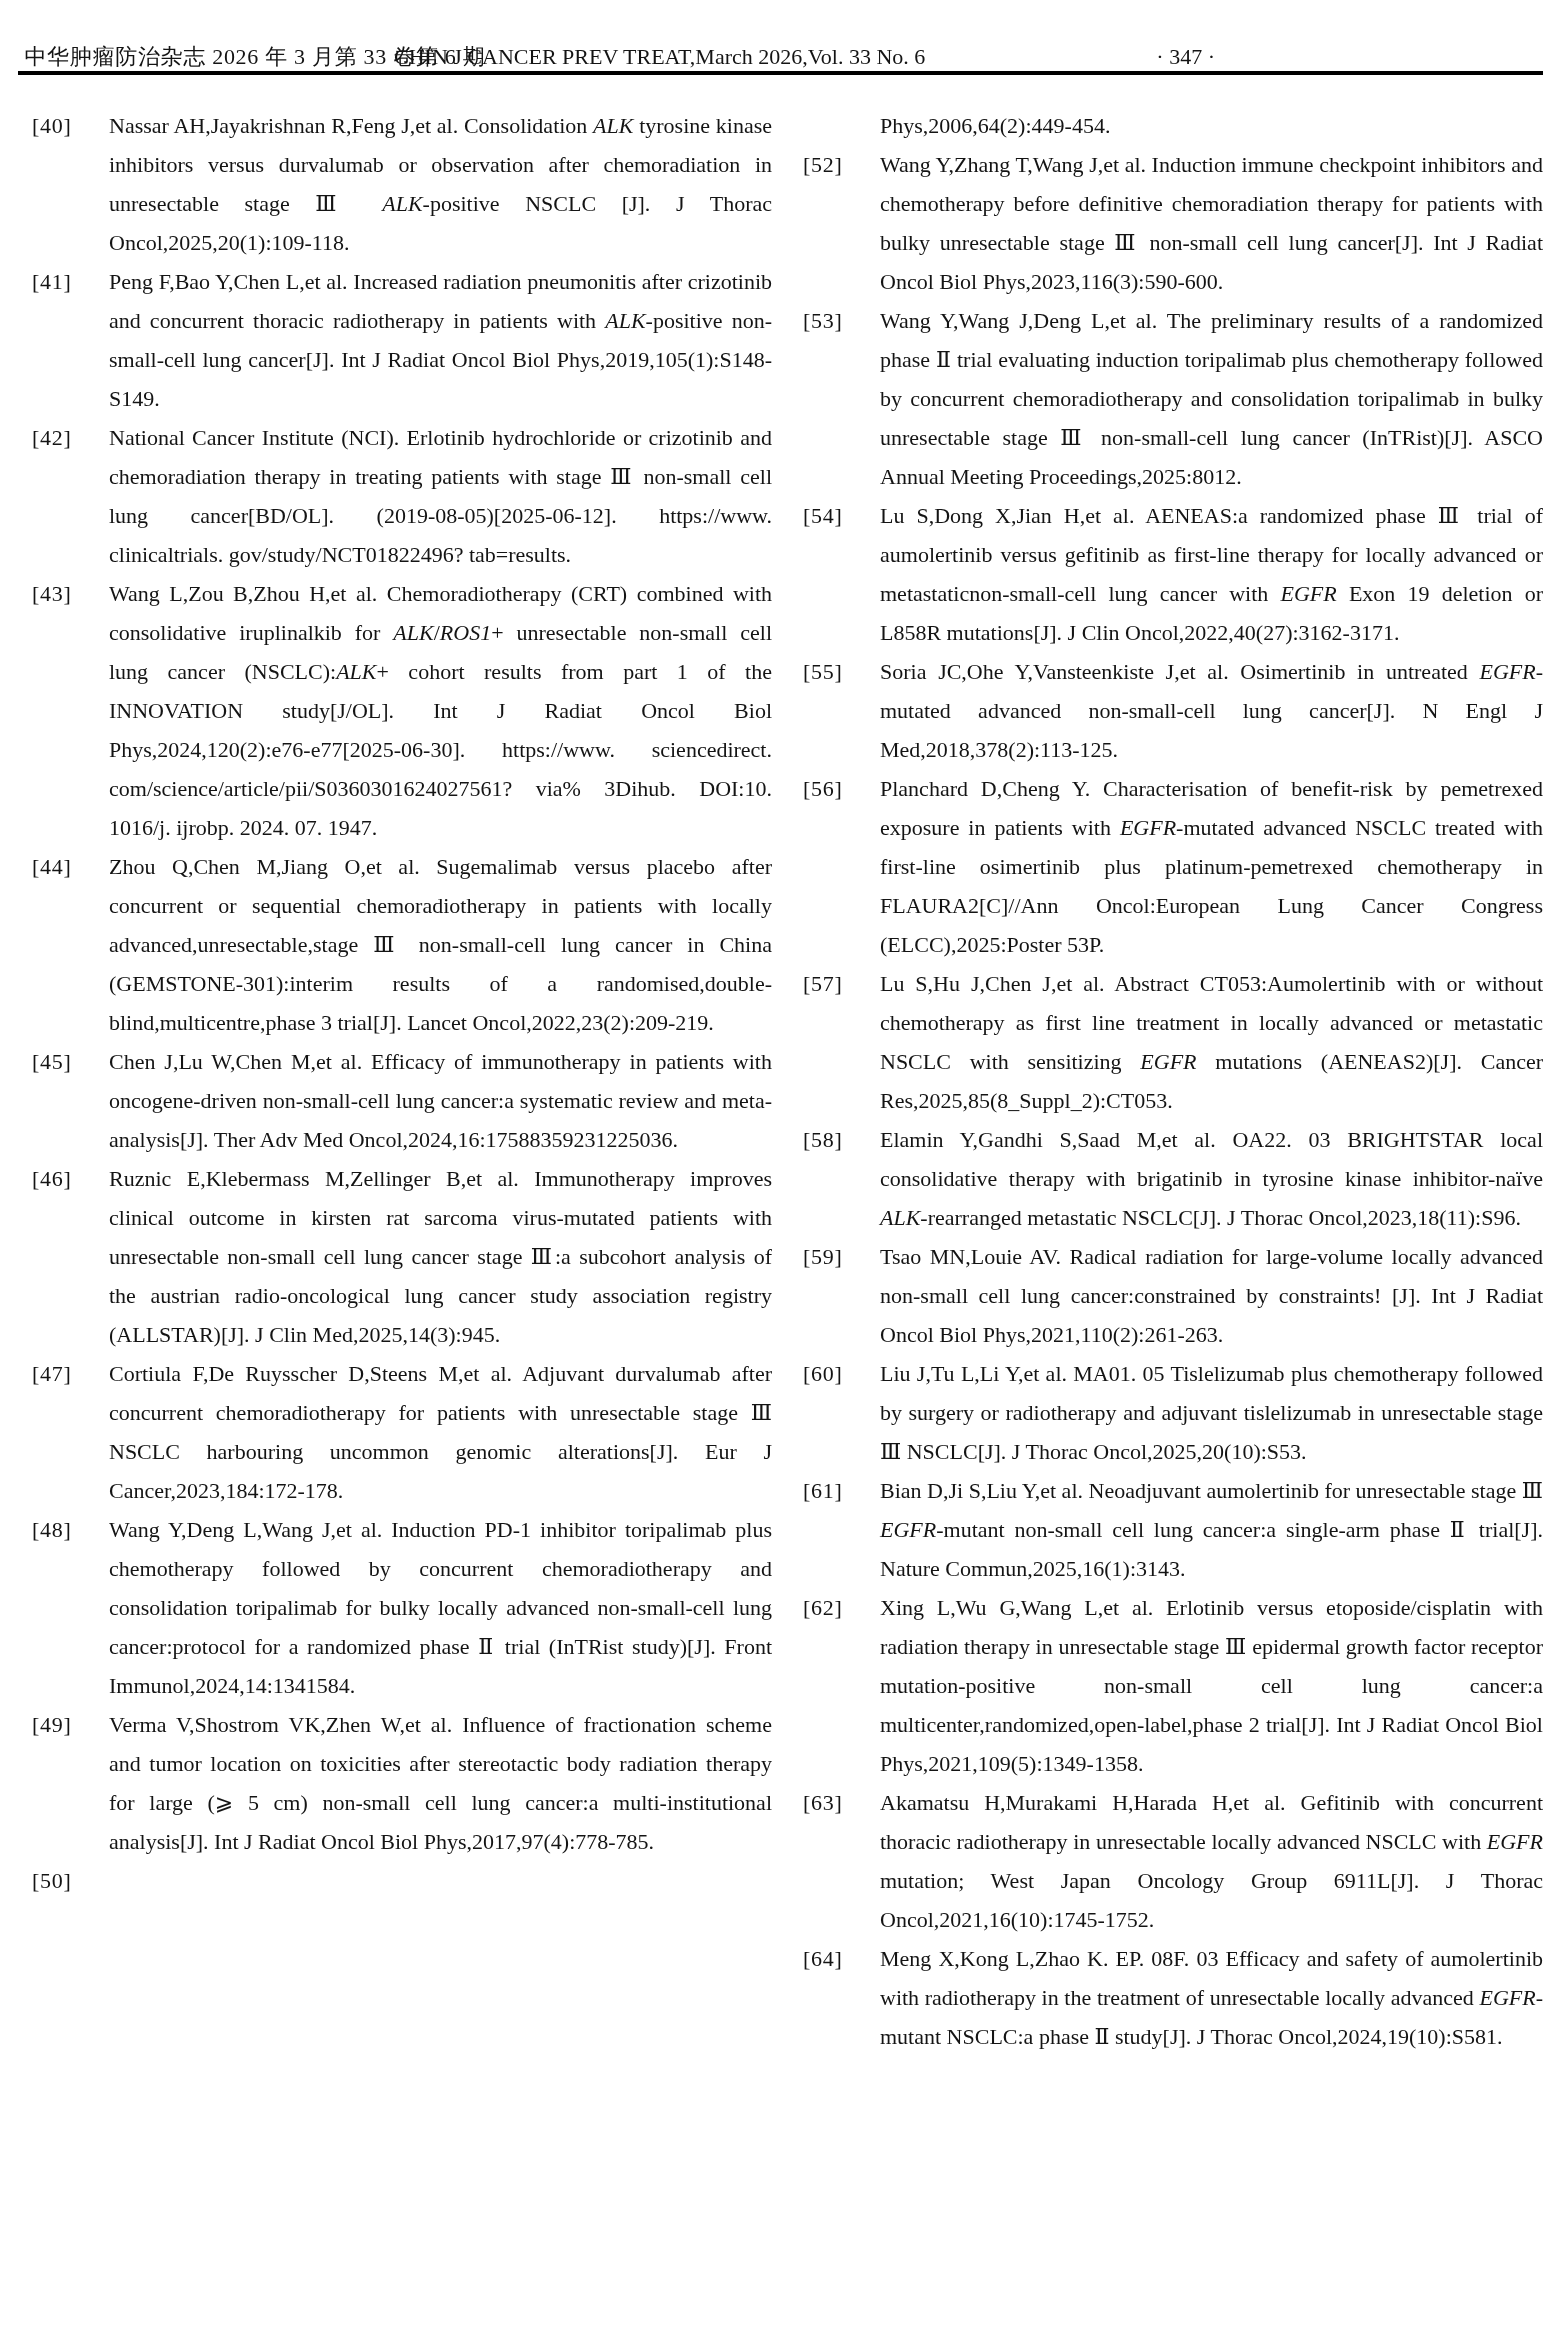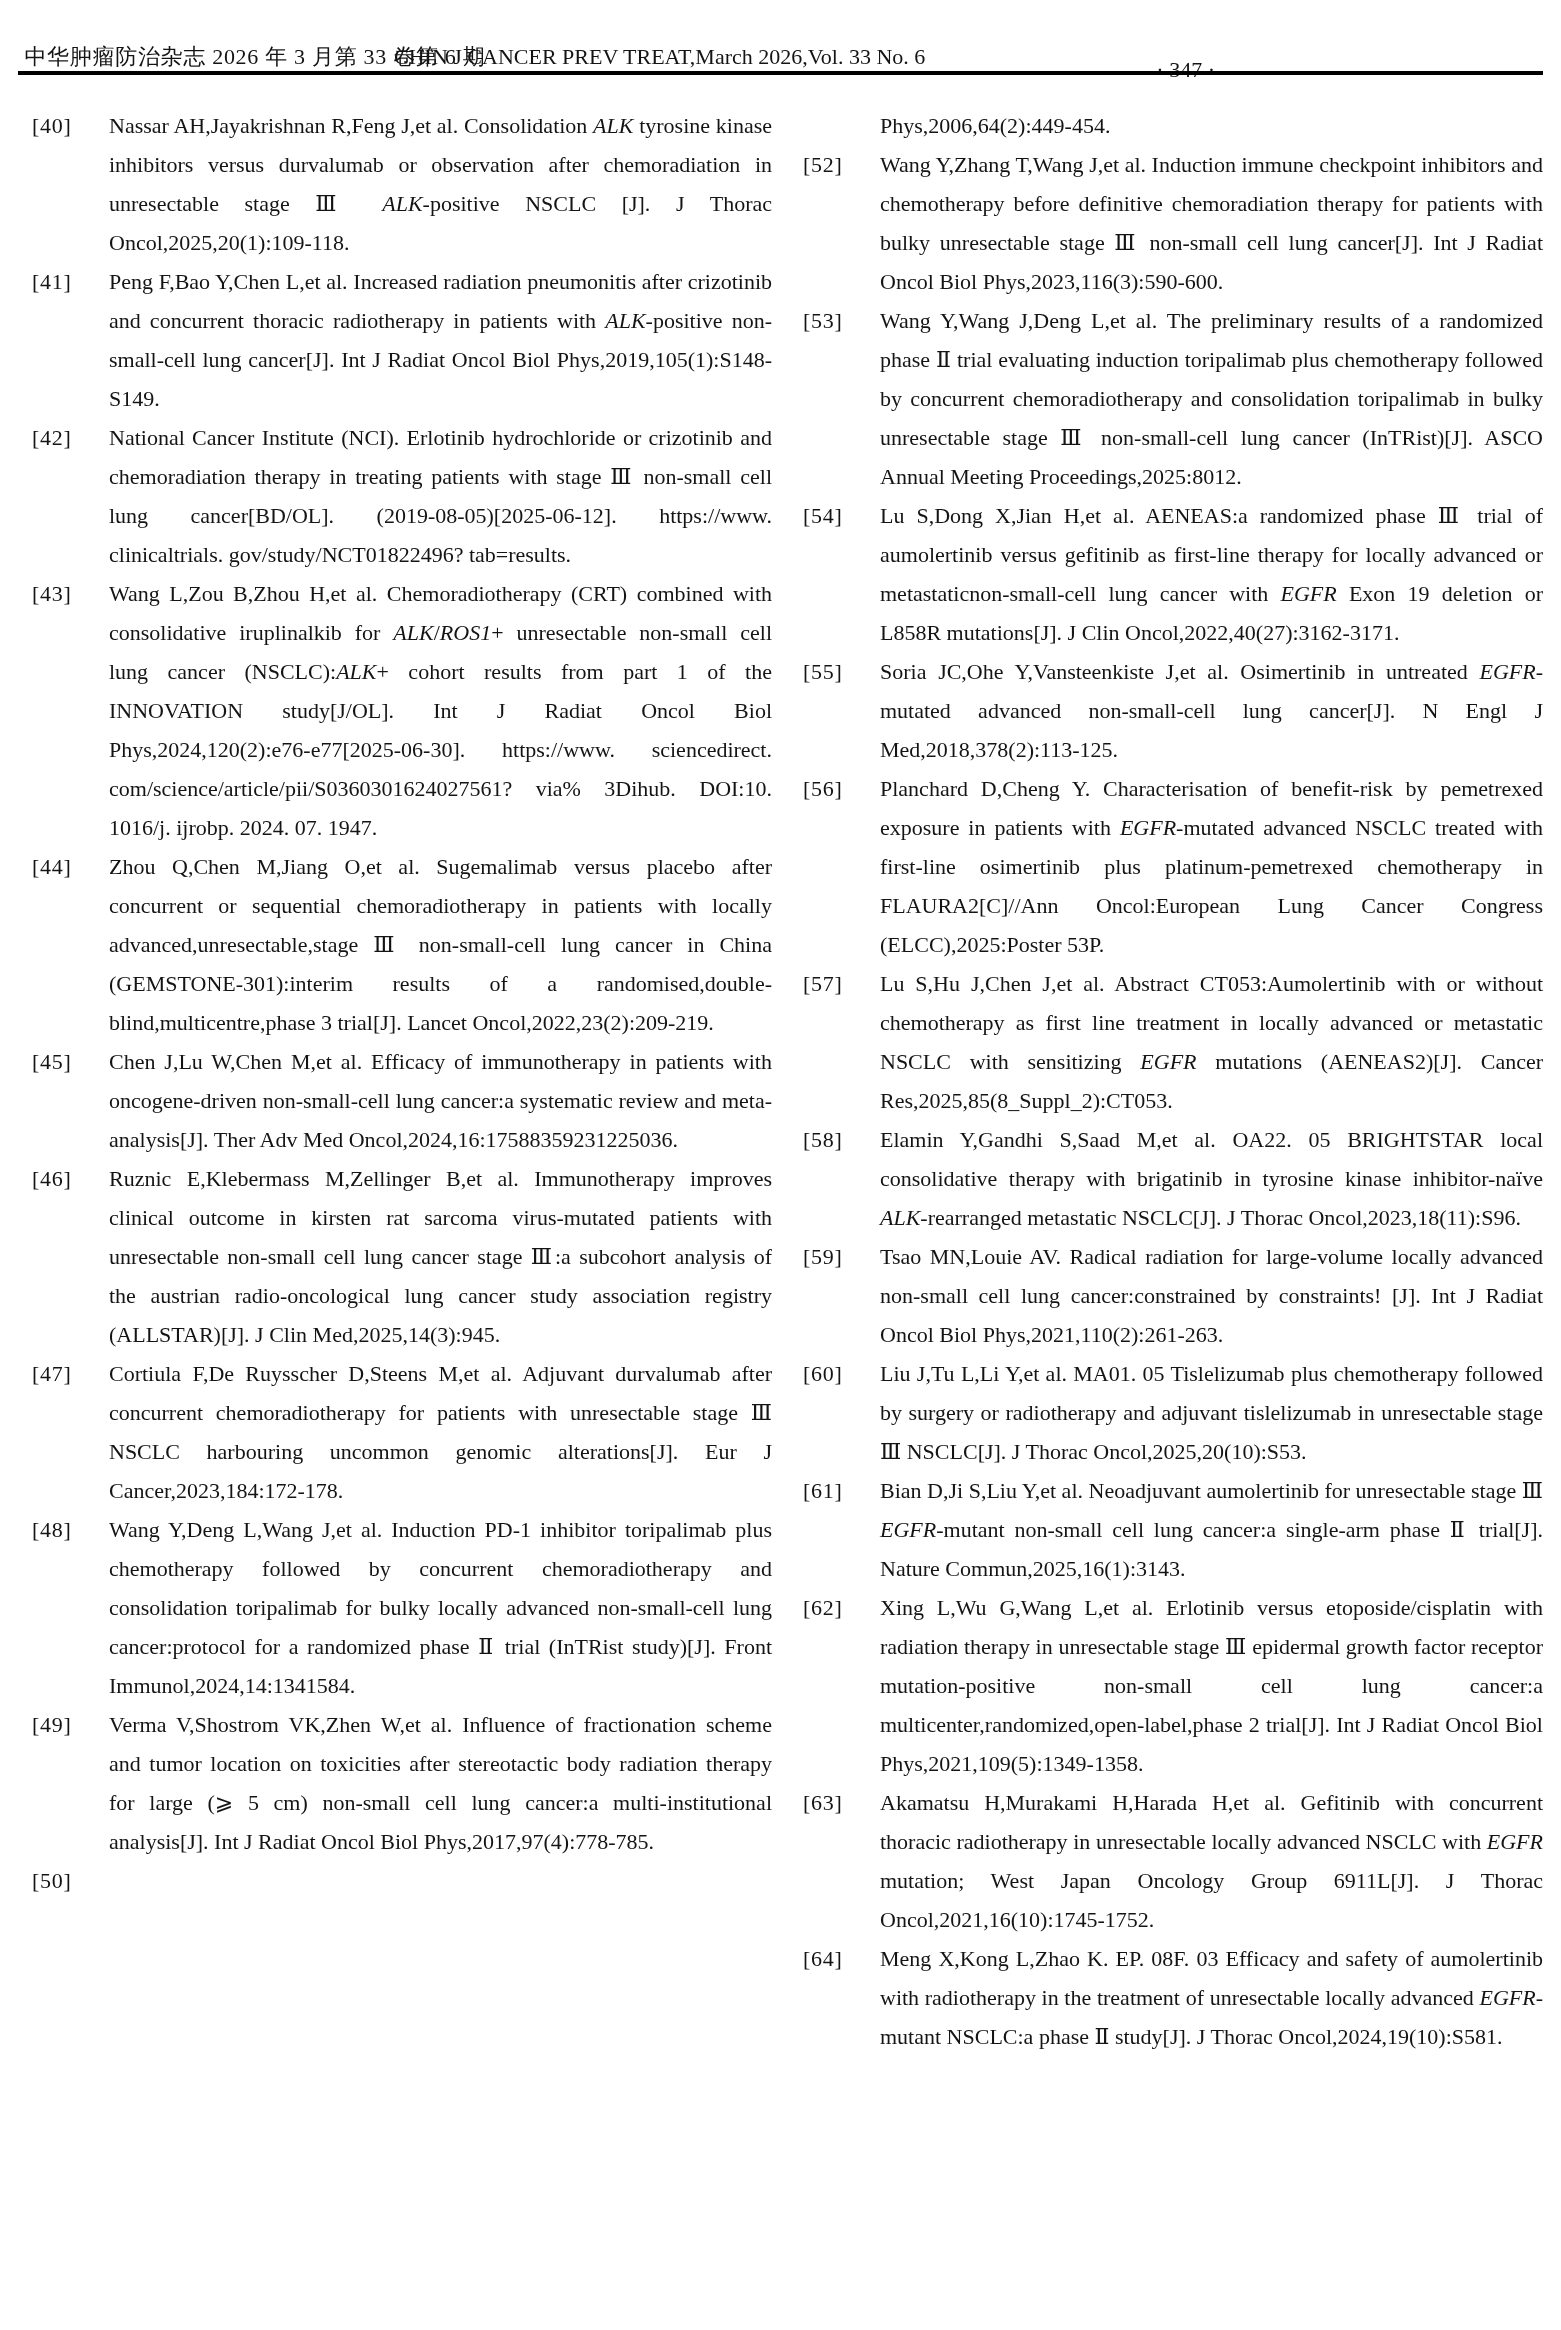--- a/index.html
+++ b/index.html
@@ -5,21 +5,21 @@
   html,body{margin:0;padding:0;}
   body{
     width:1561px;height:2330px;position:relative;background:#ffffff;
     font-family:"Liberation Serif","DejaVu Serif","DejaVu Sans",serif;
     font-size:22px;line-height:39px;color:#141414;
     -webkit-font-smoothing:antialiased;overflow:hidden;
   }
   .page-header{position:absolute;top:37px;left:0;width:1244px;height:36px;}
   .hdr-cn{position:absolute;left:24.4px;top:0;white-space:nowrap;letter-spacing:0.7px;}
   .hdr-en{position:absolute;left:394px;top:0;white-space:nowrap;}
-  .hdr-page{position:absolute;right:29px;top:0;white-space:nowrap;margin-top:13px;}
+  .hdr-page{position:absolute;right:29px;top:0;white-space:nowrap;}
   .header-rule{position:absolute;top:71px;left:18px;width:1525px;height:3.6px;background:#000;}
   .ref-col{position:absolute;top:106px;width:740px;height:2222px;overflow:hidden;}
   .col-left{left:32px;}
   .col-right{left:803px;}
   .ref{position:relative;padding-left:77px;text-align:justify;text-justify:inter-word;}
   .ref-num{position:absolute;left:0;top:0;letter-spacing:0.7px;}
   .ref.justify-last{text-align-last:justify;}
   .ref-body i{font-style:italic;}
 </style>
 </head>
@@ -46,21 +46,21 @@
     <div class="ref"><span class="ref-num">[50]</span></div>
   </div>
 <div id="col-right" class="ref-col col-right">
     <div class="ref"><span class="ref-num"></span><span class="ref-body"><span>Phys,2006,64(2):449-454.</span></span></div>
     <div class="ref"><span class="ref-num">[52]</span><span class="ref-body"><span>Wang Y,Zhang T,Wang J,et al. Induction immune checkpoint inhibitors and chemotherapy before definitive chemoradiation therapy for patients with bulky unresectable stage Ⅲ non-small cell lung cancer[J]. Int J Radiat Oncol Biol Phys,2023,116(3):590-600.</span></span></div>
     <div class="ref"><span class="ref-num">[53]</span><span class="ref-body"><span>Wang Y,Wang J,Deng L,et al. The preliminary results of a randomized phase Ⅱ trial evaluating induction toripalimab plus chemotherapy followed by concurrent chemoradiotherapy and consolidation toripalimab in bulky unresectable stage Ⅲ non-small-cell lung cancer (InTRist)[J]. ASCO Annual Meeting Proceedings,2025:8012.</span></span></div>
     <div class="ref"><span class="ref-num">[54]</span><span class="ref-body"><span>Lu S,Dong X,Jian H,et al. AENEAS:a randomized phase Ⅲ trial of aumolertinib versus gefitinib as first-line therapy for locally advanced or metastaticnon-small-cell lung cancer with </span><i>EGFR</i><span> Exon 19 deletion or L858R mutations[J]. J Clin Oncol,2022,40(27):3162-3171.</span></span></div>
     <div class="ref"><span class="ref-num">[55]</span><span class="ref-body"><span>Soria JC,Ohe Y,Vansteenkiste J,et al. Osimertinib in untreated </span><i>EGFR</i><span>-mutated advanced non-small-cell lung cancer[J]. N Engl J Med,2018,378(2):113-125.</span></span></div>
     <div class="ref"><span class="ref-num">[56]</span><span class="ref-body"><span>Planchard D,Cheng Y. Characterisation of benefit-risk by pemetrexed exposure in patients with </span><i>EGFR</i><span>-mutated advanced NSCLC treated with first-line osimertinib plus platinum-pemetrexed chemotherapy in FLAURA2[C]//Ann Oncol:European Lung Cancer Congress (ELCC),2025:Poster 53P.</span></span></div>
     <div class="ref"><span class="ref-num">[57]</span><span class="ref-body"><span>Lu S,Hu J,Chen J,et al. Abstract CT053:Aumolertinib with or without chemotherapy as first line treatment in locally advanced or metastatic NSCLC with sensitizing </span><i>EGFR</i><span> mutations (AENEAS2)[J]. Cancer Res,2025,85(8_Suppl_2):CT053.</span></span></div>
-    <div class="ref"><span class="ref-num">[58]</span><span class="ref-body"><span>Elamin Y,Gandhi S,Saad M,et al. OA22. 05 BRIGHTSTAR local consolidative therapy with brigatinib in tyrosine kinase inhibitor-naïve </span><i>ALK</i><span>-rearranged metastatic NSCLC[J]. J Thorac Oncol,2023,18(11):S96.</span></span></div>
+    <div class="ref"><span class="ref-num">[58]</span><span class="ref-body"><span>Elamin Y,Gandhi S,Saad M,et al. OA22. 03 BRIGHTSTAR local consolidative therapy with brigatinib in tyrosine kinase inhibitor-naïve </span><i>ALK</i><span>-rearranged metastatic NSCLC[J]. J Thorac Oncol,2023,18(11):S96.</span></span></div>
     <div class="ref"><span class="ref-num">[59]</span><span class="ref-body"><span>Tsao MN,Louie AV. Radical radiation for large-volume locally advanced non-small cell lung cancer:constrained by constraints! [J]. Int J Radiat Oncol Biol Phys,2021,110(2):261-263.</span></span></div>
     <div class="ref"><span class="ref-num">[60]</span><span class="ref-body"><span>Liu J,Tu L,Li Y,et al. MA01. 05 Tislelizumab plus chemotherapy followed by surgery or radiotherapy and adjuvant tislelizumab in unresectable stage Ⅲ NSCLC[J]. J Thorac Oncol,2025,20(10):S53.</span></span></div>
     <div class="ref"><span class="ref-num">[61]</span><span class="ref-body"><span>Bian D,Ji S,Liu Y,et al. Neoadjuvant aumolertinib for unresectable stage Ⅲ </span><i>EGFR</i><span>-mutant non-small cell lung cancer:a single-arm phase Ⅱ trial[J]. Nature Commun,2025,16(1):3143.</span></span></div>
     <div class="ref"><span class="ref-num">[62]</span><span class="ref-body"><span>Xing L,Wu G,Wang L,et al. Erlotinib versus etoposide/cisplatin with radiation therapy in unresectable stage Ⅲ epidermal growth factor receptor mutation-positive non-small cell lung cancer:a multicenter,randomized,open-label,phase 2 trial[J]. Int J Radiat Oncol Biol Phys,2021,109(5):1349-1358.</span></span></div>
     <div class="ref"><span class="ref-num">[63]</span><span class="ref-body"><span>Akamatsu H,Murakami H,Harada H,et al. Gefitinib with concurrent thoracic radiotherapy in unresectable locally advanced NSCLC with </span><i>EGFR</i><span> mutation; West Japan Oncology Group 6911L[J]. J Thorac Oncol,2021,16(10):1745-1752.</span></span></div>
     <div class="ref"><span class="ref-num">[64]</span><span class="ref-body"><span>Meng X,Kong L,Zhao K. EP. 08F. 03 Efficacy and safety of aumolertinib with radiotherapy in the treatment of unresectable locally advanced </span><i>EGFR</i><span>-mutant NSCLC:a phase Ⅱ study[J]. J Thorac Oncol,2024,19(10):S581.</span></span></div>
   </div>
 
 
 </body></html>

